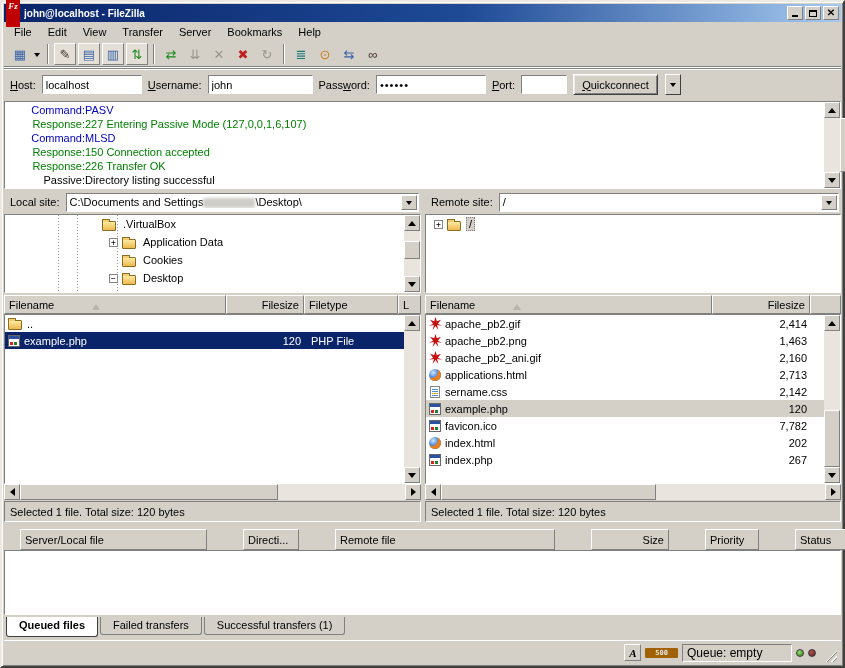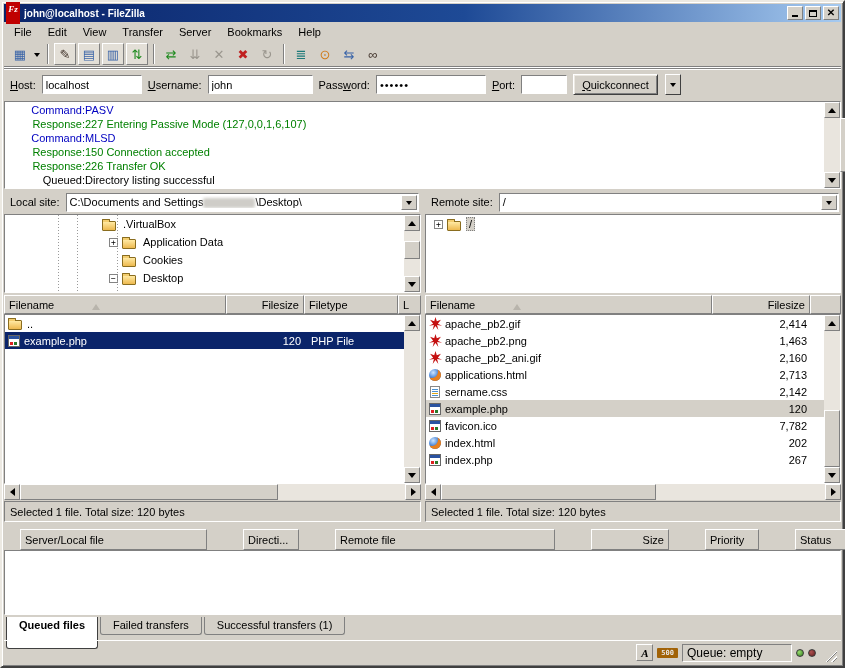--- a/index.html
+++ b/index.html
@@ -10,21 +10,21 @@
   .raised{border:1px solid;border-color:#fff #808080 #808080 #fff;}
 
   
   #frame{position:absolute;inset:0;border:2px solid;border-color:#ece9e2 #404040 #404040 #ece9e2;
     box-shadow:inset 1px 1px 0 #fff, inset -1px -1px 0 #808080;}
 
   
   #titlebar{left:4px;top:4px;width:837px;height:18px;
     background:linear-gradient(90deg,#0a246a 0%,#1e4a96 55%,#a6caf0 100%);
     display:flex;align-items:center;padding:0 2px;color:#fff;}
-  #fz-logo{width:14px;height:22px;background:#c00000;color:#fff;font:bold italic 9px/14px "Liberation Serif",serif;
+  #fz-logo{width:14px;height:28px;background:#c00000;color:#fff;font:bold italic 9px/14px "Liberation Serif",serif;
     text-align:center;margin-right:4px;flex:none;}
   #title-text{font-weight:bold;font-size:10px;flex:1;white-space:nowrap;overflow:hidden;}
   .winbtn{width:16px;height:14px;background:#D4D0C8;margin-left:2px;display:flex;align-items:center;justify-content:center;flex:none;color:#000;}
   .glyph-min{width:6px;height:2px;background:#000;margin-top:6px;}
   .glyph-max{width:8px;height:7px;border:1px solid #000;border-top:2px solid #000;}
   .glyph-close{font:bold 10px/10px "Liberation Sans",sans-serif;}
 
   
   #menubar{left:4px;top:22px;width:837px;height:19px;display:flex;align-items:center;padding-left:2px;}
   .menu-item{padding:2px 8px;}
@@ -139,28 +139,28 @@
 
   
   #queue-hdr{left:20px;top:529px;width:837px;height:21px;display:grid;
     grid-template-columns:187px 56px 220px 78px 54px 160px 1fr;gap:36px;}
   #queue-body{left:4px;top:550px;width:837px;height:65px;background:#fff;border:1px solid;border-color:#808080 #fff #fff #808080;}
 
   
   #tabs{left:4px;top:617px;width:837px;height:21px;display:flex;align-items:flex-start;padding-left:2px;}
   .tab{height:18px;padding:2px 12px;background:#D4D0C8;border:1px solid #808080;border-top:none;
     border-radius:0 0 3px 3px;margin-right:2px;white-space:nowrap;}
-  .tab.active{background:#fff;font-weight:bold;height:32px;border-color:#404040;box-shadow:inset 1px 0 0 #fff;}
+  .tab.active{background:#fff;font-weight:bold;height:20px;border-color:#404040;box-shadow:inset 1px 0 0 #fff;}
 
   
   #statusbar{left:4px;top:640px;width:837px;height:24px;display:flex;align-items:center;justify-content:flex-end;
     padding:2px 4px 2px 6px;gap:4px;border-top:1px solid #fff;}
   #ascii-ind{width:17px;height:17px;background:#D4D0C8;border:1px solid;border-color:#fff #808080 #808080 #fff;
     display:flex;align-items:center;justify-content:center;font:bold italic 11px "Liberation Serif",serif;}
-  #speed-badge{height:10px;padding:1px 4px;background:#a16207;color:#e8e8e8;font:bold 7px/8px "DejaVu Sans Mono",monospace;
+  #speed-badge{height:10px;padding:1px 10px;background:#a16207;color:#e8e8e8;font:bold 7px/8px "DejaVu Sans Mono",monospace;
     border-radius:1px;}
   #queue-status-box{width:110px;height:18px;border:1px solid;border-color:#808080 #fff #fff #808080;background:#D4D0C8;
     display:flex;align-items:center;padding:0 4px;font-size:12px;}
   .led{width:8px;height:8px;border-radius:50%;border:1px solid #3a3a3a;flex:none;}
   #led-green{background:radial-gradient(circle at 35% 35%,#9ade6e,#2f7a1e);}
   #led-red{background:radial-gradient(circle at 35% 35%,#b05050,#5e1f1f);}
   #grip{width:13px;height:13px;margin-left:4px;align-self:flex-end;
     background:repeating-linear-gradient(135deg,transparent 0 2px,#fff 2px 3px,#808080 3px 4px);
     clip-path:polygon(100% 0,100% 100%,0 100%);}
 </style>
@@ -247,21 +247,21 @@
       </div>
     <div class="log-row lg-resp">
         <span class="log-label">Response:</span>
         <span>150 Connection accepted</span>
       </div>
     <div class="log-row lg-resp">
         <span class="log-label">Response:</span>
         <span>226 Transfer OK</span>
       </div>
     <div class="log-row lg-status">
-        <span class="log-label">Queued:</span>
+        <span class="log-label">Passive:</span>
         <span>Directory listing successful</span>
       </div>
   </div>
   <div class="vsb">
     <span class="sbtn" style="top:0">
         <span class="t-up"></span>
       </span>
     <span class="sb-thumb" style="top:16px;bottom:16px;width:16px"></span>
     <span class="sbtn" style="bottom:0">
         <span class="t-dn"></span>

